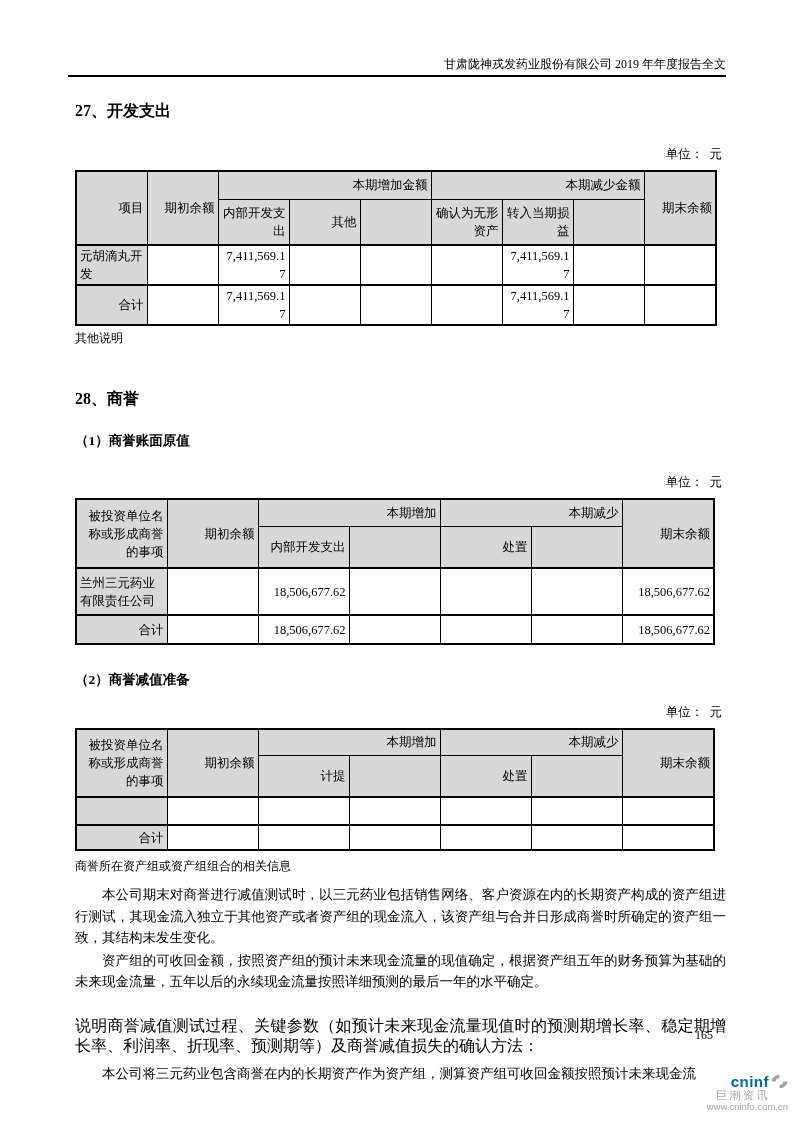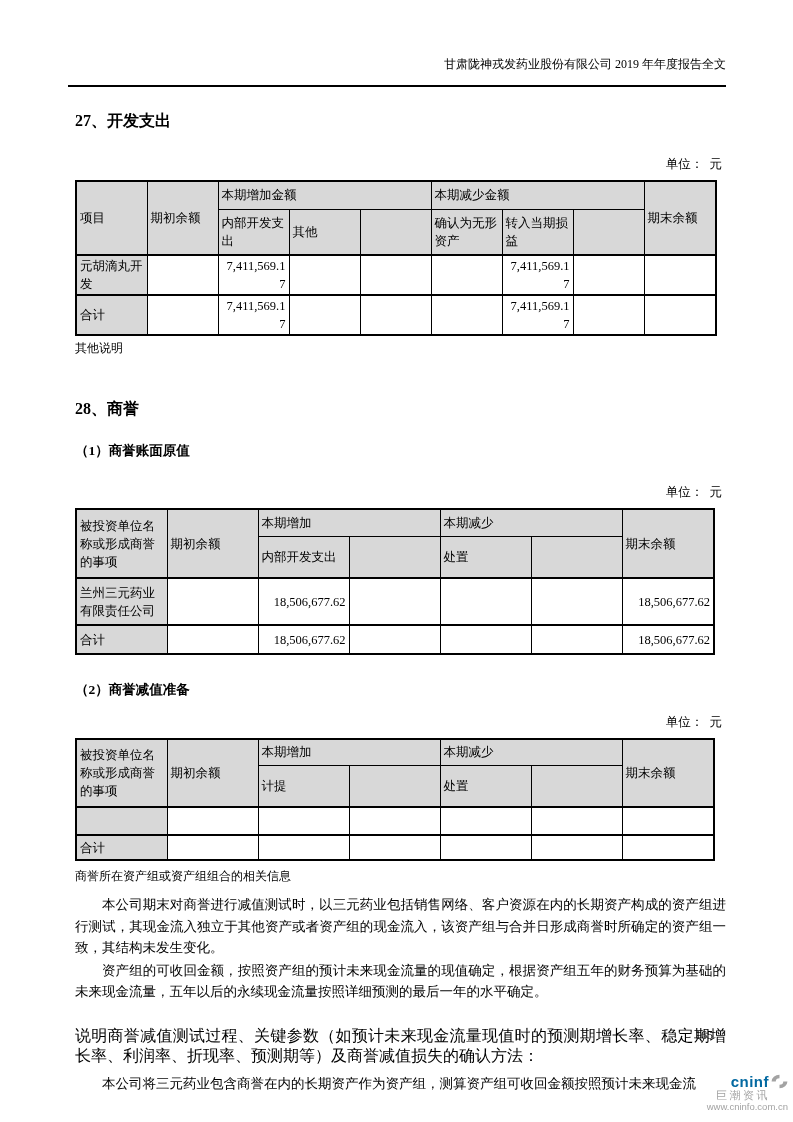--- a/index.html
+++ b/index.html
@@ -9,21 +9,21 @@
     width: 793px;
     height: 1122px;
     background: #ffffff;
     font-family: "Liberation Serif", "DejaVu Serif", serif;
     color: #000000;
     padding: 0 67px 0 75px;
     overflow: hidden;
   }
   .doc-header {
     padding-top: 57px;
-    padding-bottom: 13px;
+    padding-bottom: 3px;
     margin-left: -7px;
     border-bottom: 2px solid #000;
     text-align: right;
     font-size: 12px;
     line-height: 15px;
   }
   .sec-title { margin-top: 24px; font-size: 16px; font-weight: bold; }
   .sub-title { margin-top: 22px; font-size: 13.5px; font-weight: bold; }
   .unit-label { margin-top: 22px; text-align: right; font-size: 12.5px; padding-right: 4px; white-space: pre; }
   .unit-label.tight { margin-top: 15px; }
@@ -40,21 +40,21 @@
   table.fin td {
     border: 1px solid #000;
     vertical-align: middle;
     padding: 1px 3px;
     line-height: 18px;
     overflow: hidden;
     word-break: break-all;
   }
   table.fin tr.tk td { border-top: 2px solid #000; }
   .gy { background: #d8d8d8; }
-  .c { text-align: left; }
+  .c { text-align: right; }
   .lf { text-align: left; padding-left: 4px; }
   .num { text-align: right; padding-right: 2px; }
 
   .note { margin-top: 4px; font-size: 12px; line-height: 17px; }
   .note2 { margin-top: 7px; font-size: 12px; line-height: 17px; }
   .para { margin-top: 9px; font-size: 13.5px; line-height: 21.5px; text-indent: 2em; text-align: justify; }
   .para.cont { margin-top: 1px; }
   .imp-note { margin-top: 23px; font-size: 16px; line-height: 20px; text-align: justify; }
 
   .page-number {

